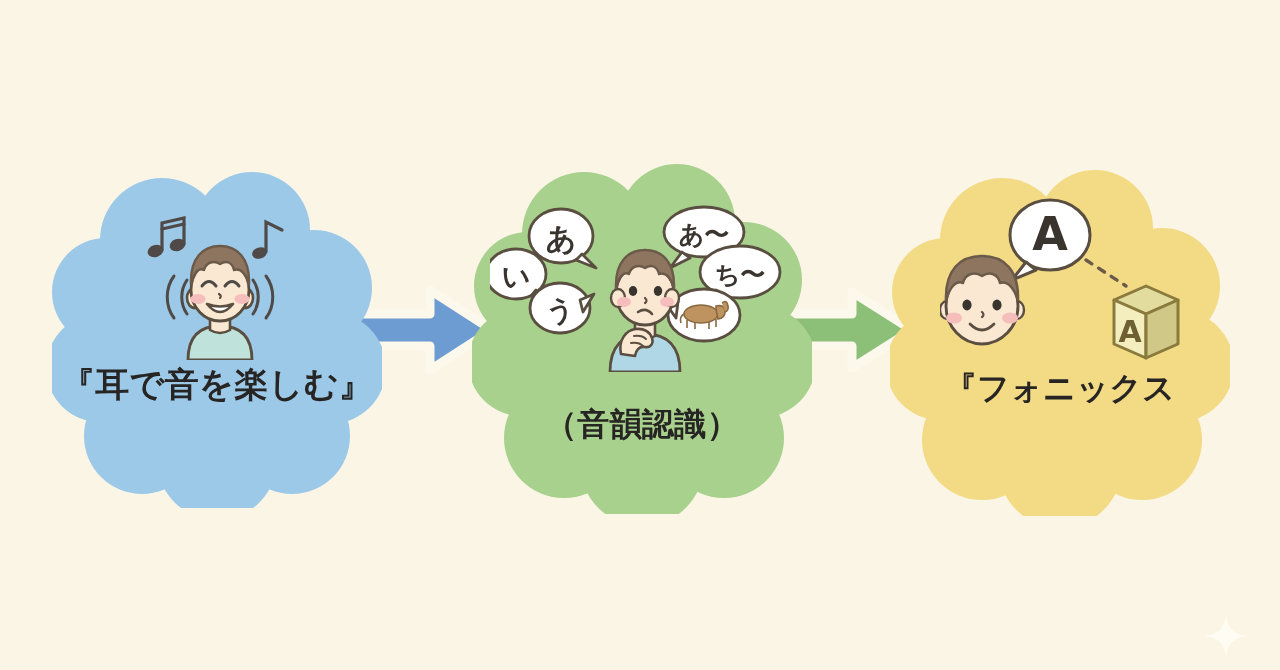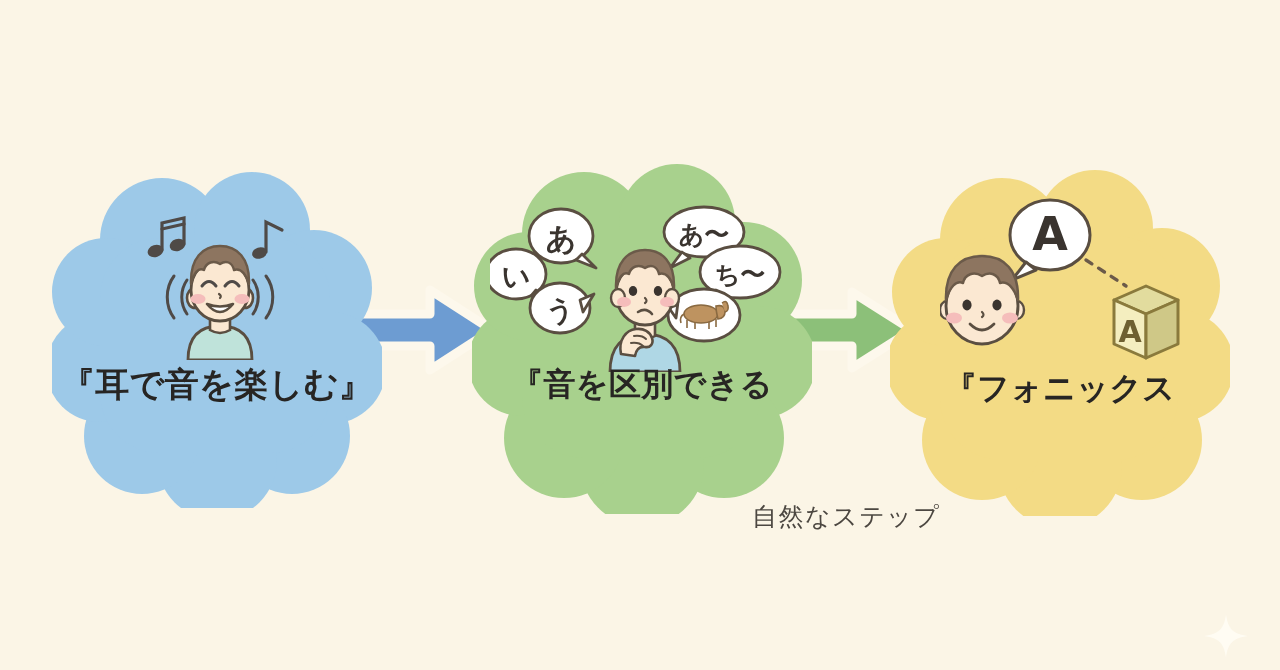--- a/index.html
+++ b/index.html
@@ -215,21 +215,21 @@
 
         <path d="M148 110 q8 -5 14 2" fill="none" stroke="#5A4E41" stroke-width="2.6" stroke-linecap="round"></path>
 
         <path d="M131 152 C128 138 136 128 146 127 C154 126 160 130 162 136
                  C164 142 160 146 155 145 C149 144 146 148 145 154 Z" fill="#FBE8D2" stroke="#5A4E41" stroke-width="2.6" stroke-linejoin="round"></path>
         <path d="M144 134 q8 -1 12 3" fill="none" stroke="#5A4E41" stroke-width="2" stroke-linecap="round"></path>
         <path d="M141 141 q8 -1 12 3" fill="none" stroke="#5A4E41" stroke-width="2" stroke-linecap="round"></path>
       </g>
     </svg>
 
-    <div class="label l2" style="top:204px;">『音を区別できる</div>
+    <div class="label l2" style="top:244px;">（音韻認識）</div>
   </div>
 
   <div class="step" style="left:890px;top:168px;width:340px;height:348px;">
 
     <svg class="cloud-svg" width="340" height="348" viewBox="0 0 340 348">
       <g fill="#F3DB85">
         <circle cx="112" cy="72" r="62"></circle>
         <circle cx="205" cy="60" r="58"></circle>
         <circle cx="272" cy="118" r="58"></circle>
         <circle cx="288" cy="198" r="56"></circle>
@@ -272,15 +272,14 @@
         <ellipse cx="14" cy="130" rx="8" ry="5.5" fill="#F5BDBB"></ellipse>
         <ellipse cx="70" cy="130" rx="8" ry="5.5" fill="#F5BDBB"></ellipse>
         <path d="M42 124 q3 3 0 5" fill="none" stroke="#5A4E41" stroke-width="2.2" stroke-linecap="round"></path>
         <path d="M30 136 q12 12 24 0" fill="none" stroke="#5A4E41" stroke-width="2.8" stroke-linecap="round"></path>
       </g>
     </svg>
 
     <div class="label l3" style="top:202px;">『フォニックス</div>
   </div>
 
-  <div class="caption" style="left:752px;top:500px;">自然なステップ</div>
 
 </div>
 
 </body></html>

